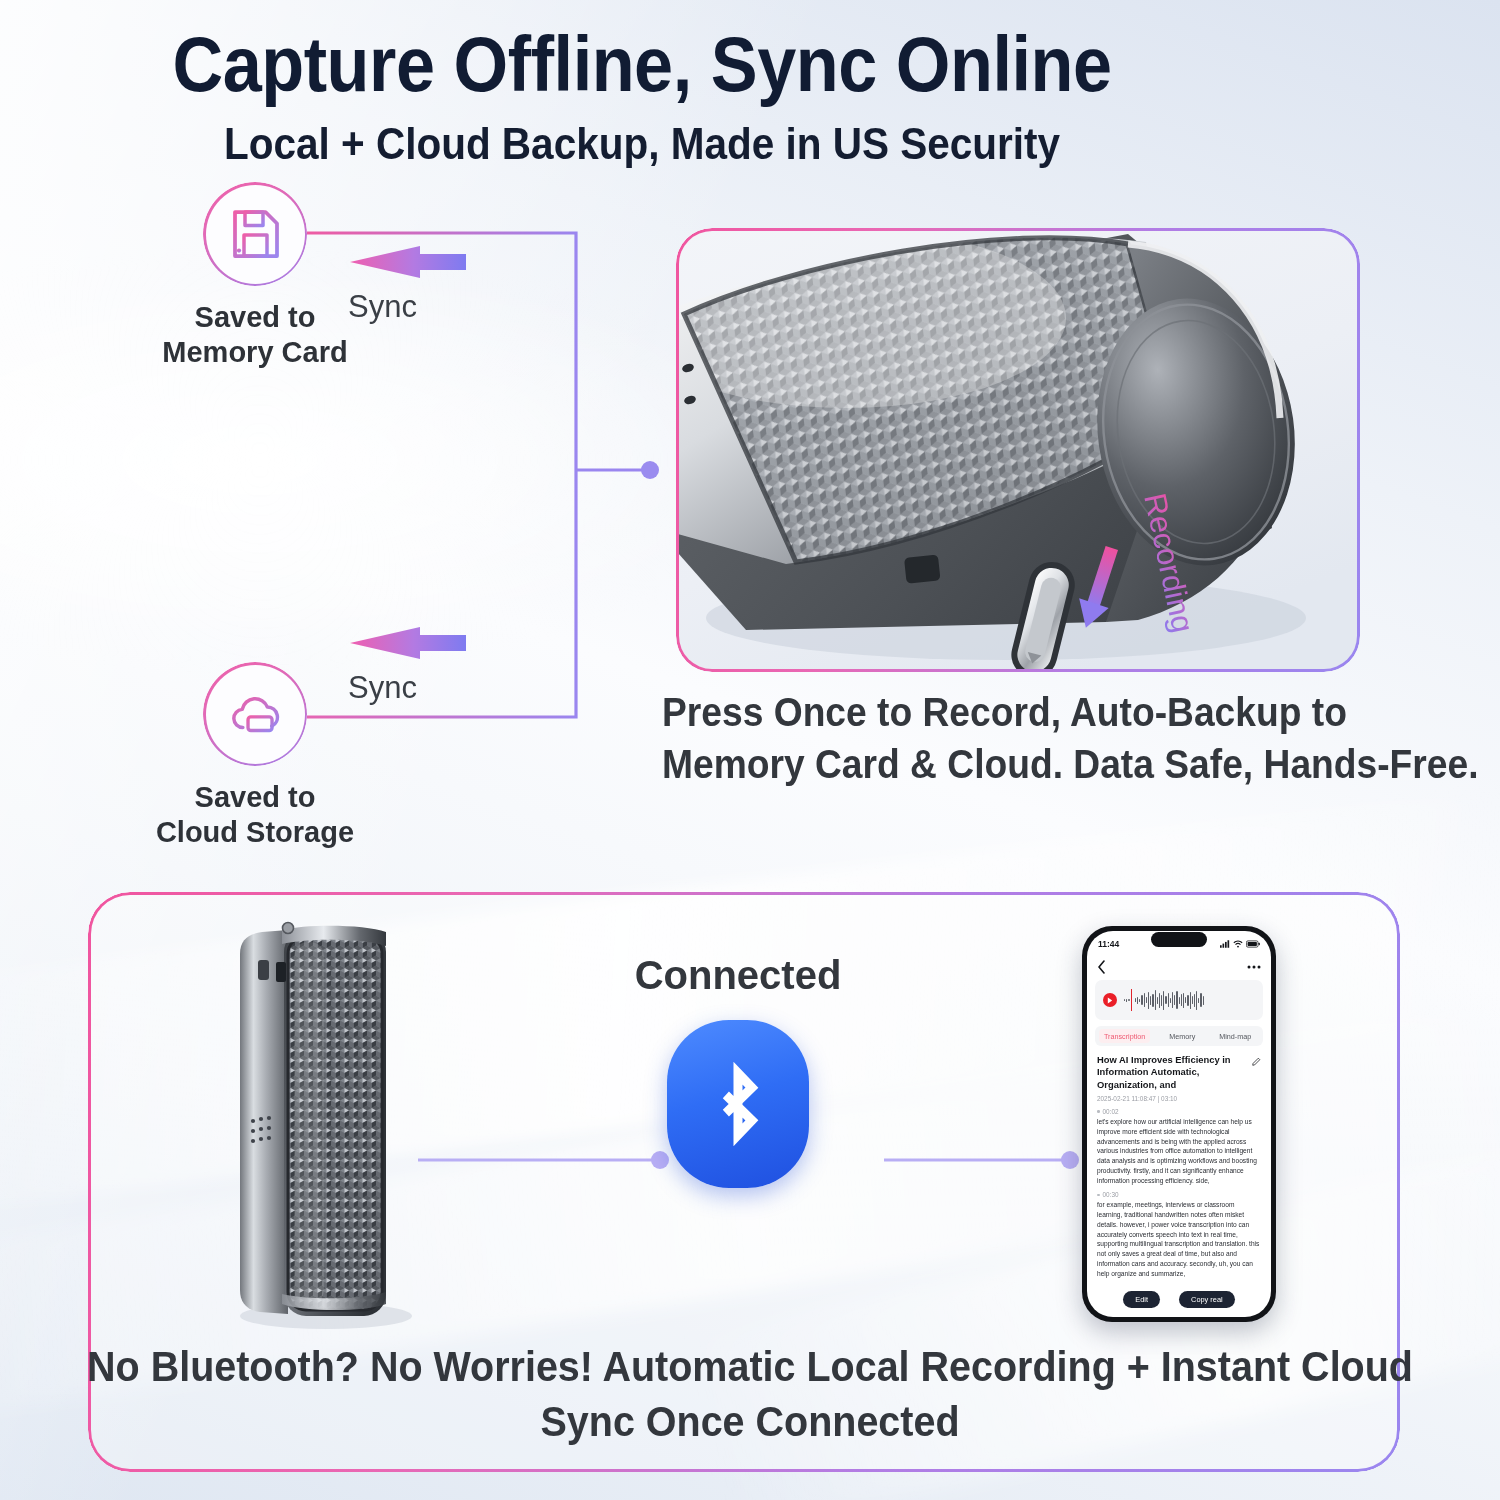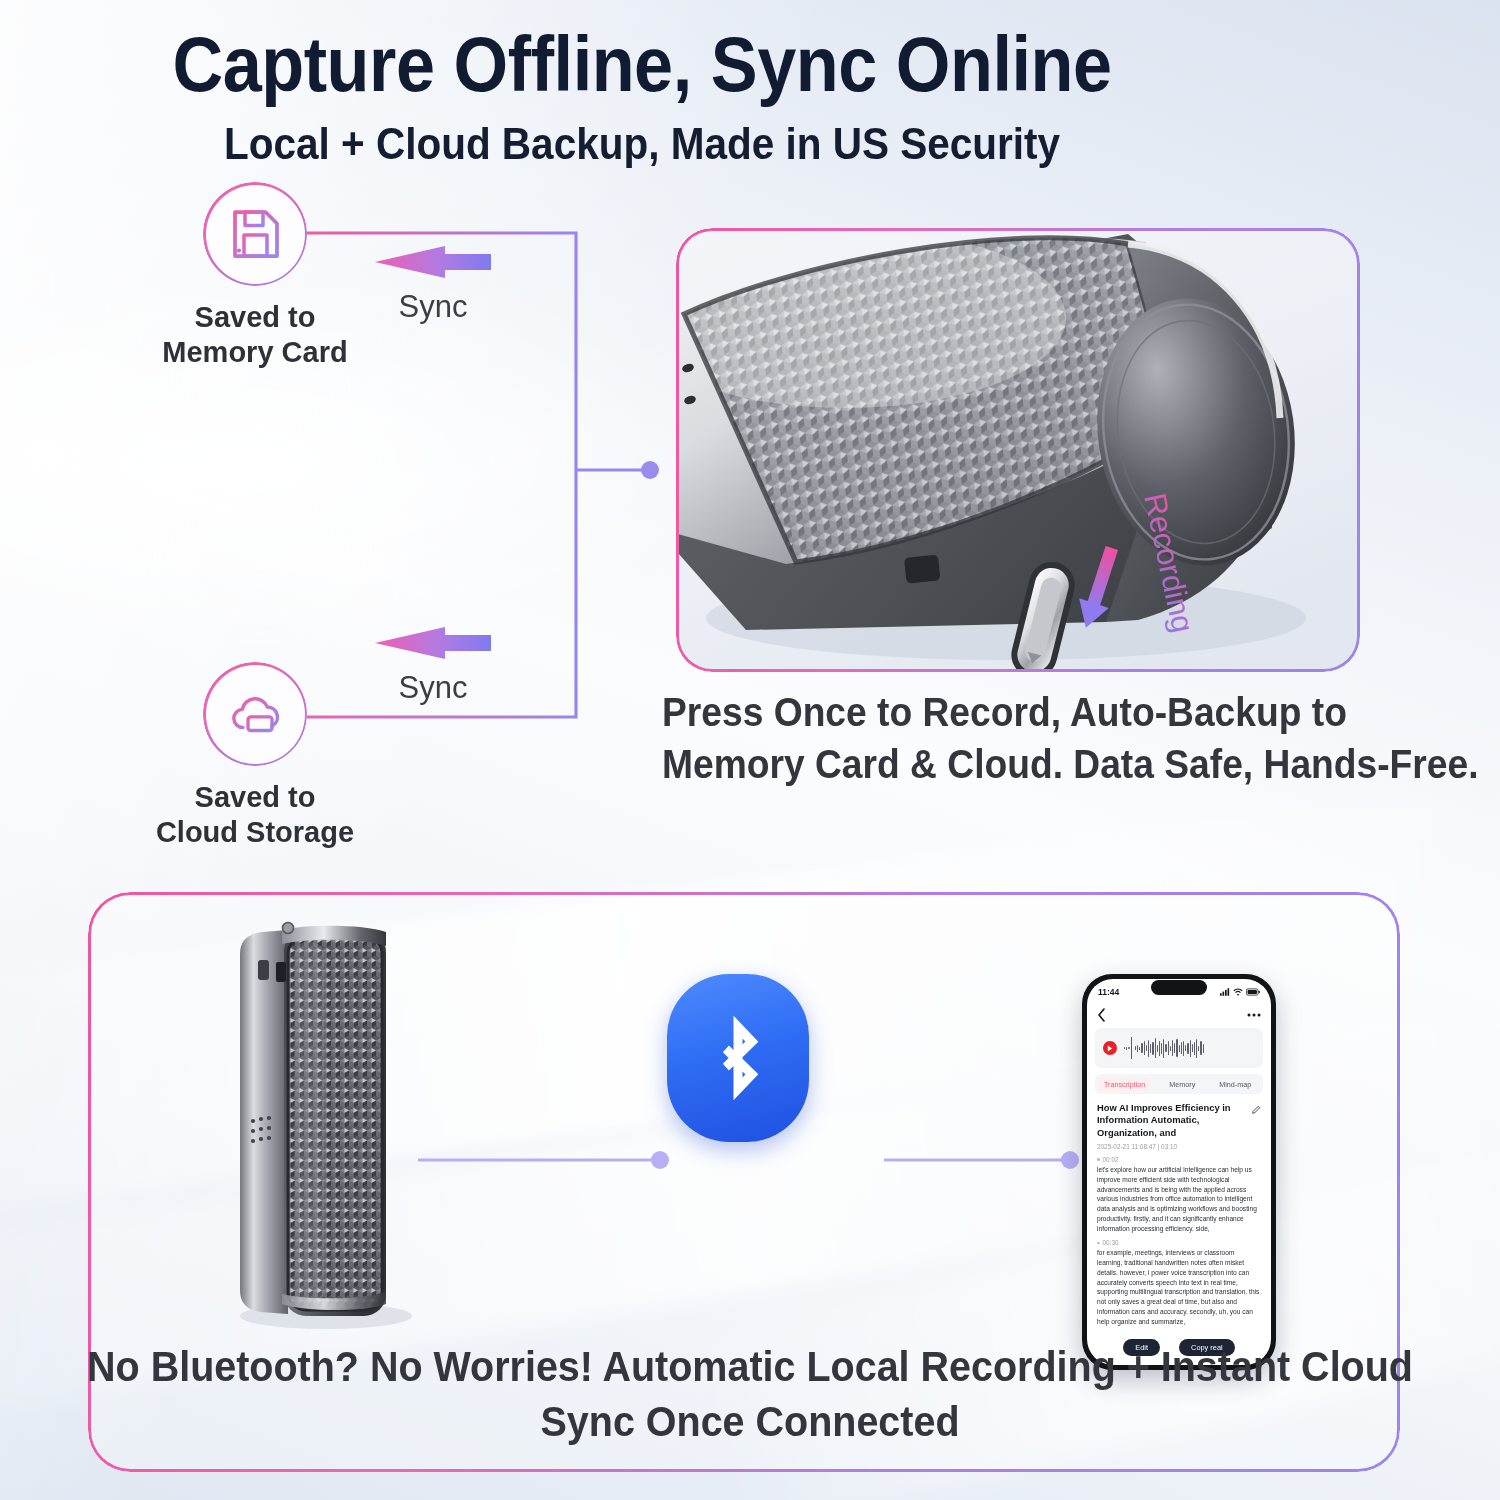--- a/index.html
+++ b/index.html
@@ -45,21 +45,21 @@
   .icon-circle::before {
     content:""; position:absolute; inset:0; border-radius:50%; padding:2.5px;
     background:linear-gradient(150deg, #f060a8 0%, #e06ab8 35%, #a37ee8 100%);
     -webkit-mask:linear-gradient(#000 0 0) content-box, linear-gradient(#000 0 0);
     -webkit-mask-composite:xor; mask-composite:exclude;
   }
   .icon-label {
     margin-top:14px; font-size:29px; font-weight:700; color:#2e3238; line-height:1.22;
     white-space:pre-line;
   }
-  .sync-group { position:absolute; width:170px; text-align:center; }
+  .sync-group { position:absolute; width:170px; text-align:left; }
   .sync-arrow { width:120px; height:38px; margin:0 auto; }
   .sync-text { font-size:31px; color:#3a3f46; margin-top:4px; }
 
   
   .connector { position:absolute; left:0; top:0; width:1500px; height:1500px; pointer-events:none; }
 
   
   .panel {
     position:absolute; border-radius:36px; background:rgba(255,255,255,0.30); overflow:hidden;
   }
@@ -91,21 +91,20 @@
     background:linear-gradient(165deg,#4e8bff 0%,#2f6df5 45%,#1f50e0 100%);
     box-shadow:0 8px 22px rgba(44,86,216,.35);
     display:flex; align-items:center; justify-content:center;
   }
 
   
   .phone {
     position:absolute; left:1082px; top:926px; width:194px; height:396px;
     border-radius:30px; background:#111317; padding:5px;
     box-shadow:0 10px 26px rgba(30,40,70,.28);
-    margin-top:48px;
   }
   .phone-screen {
     width:100%; height:100%; border-radius:26px; background:#ffffff; overflow:hidden;
     position:relative; display:flex; flex-direction:column;
   }
   .notch {
     position:absolute; left:50%; transform:translateX(-50%); top:6px;
     width:56px; height:15px; border-radius:9px; background:#111317; z-index:5;
   }
   .status-bar {
@@ -396,20 +395,21 @@
     <circle cx="39" cy="213" r="2.1"></circle>
       <circle cx="47" cy="211" r="2.1"></circle>
       <circle cx="55" cy="210" r="2.1"></circle>
     <circle cx="39" cy="223" r="2.1"></circle>
       <circle cx="47" cy="221" r="2.1"></circle>
       <circle cx="55" cy="220" r="2.1"></circle>
   </g>
 </svg>
 
 <div class="bt-wrap">
+  <div class="bt-label">Connected</div>
   <div class="bt-badge">
     <svg width="70" height="104" viewBox="0 0 40 60">
       <path d="M13 15 L28 29 L20 37 L20 3 L28 11 L13 25" fill="none" stroke="#ffffff" stroke-width="5.2" stroke-linejoin="miter" stroke-linecap="butt" transform="translate(0,9) scale(1,1.05)"></path>
     </svg>
   </div>
 </div>
 
 <div class="phone">
   <div class="notch"></div>
   <div class="phone-screen">

